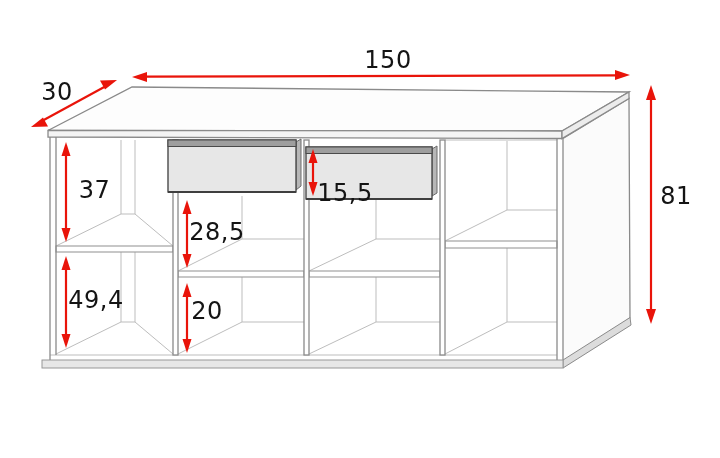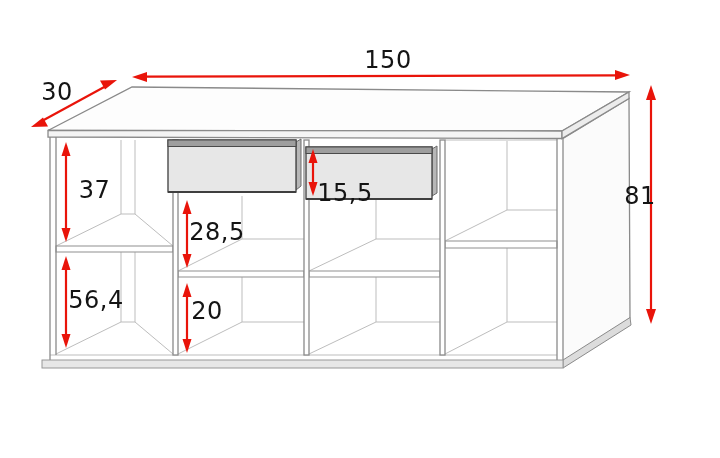--- a/index.html
+++ b/index.html
@@ -16,21 +16,21 @@
     position:absolute;
     transform:translate(-50%,-50%);
     font-size:24px;
     line-height:1;
     color:#141414;
     white-space:nowrap;
     letter-spacing:0.5px;
   }
   .lbl-width {left:388px;top:60px;}
   .lbl-depth {left:57px;top:92px;}
-  .lbl-height{left:640px;top:196px;}
+  .lbl-height{left:676px;top:196px;}
   .lbl-s37  {left:85px;top:190px;padding-left:19px;}
   .lbl-s385 {left:96px;top:300px;}
   .lbl-s285 {left:217px;top:232px;}
   .lbl-s30  {left:207px;top:311px;}
   .lbl-s155 {left:345px;top:169px;margin-top:24px;}
 </style>
 </head>
 <body>
 
 <div class="stage">
@@ -150,17 +150,17 @@
       <polygon points="313,149 308.5,163 317.5,163" stroke="none"></polygon>
       <polygon points="313,196 308.5,182 317.5,182" stroke="none"></polygon>
     </g>
   </g>
 </svg>
 
   <div class="dim-label lbl-width">150</div>
   <div class="dim-label lbl-depth">30</div>
   <div class="dim-label lbl-height">81</div>
   <div class="dim-label lbl-s37">37</div>
-  <div class="dim-label lbl-s385">56,4</div>
+  <div class="dim-label lbl-s385">49,4</div>
   <div class="dim-label lbl-s285">28,5</div>
   <div class="dim-label lbl-s30">20</div>
   <div class="dim-label lbl-s155">15,5</div>
 </div>
 
 </body></html>

